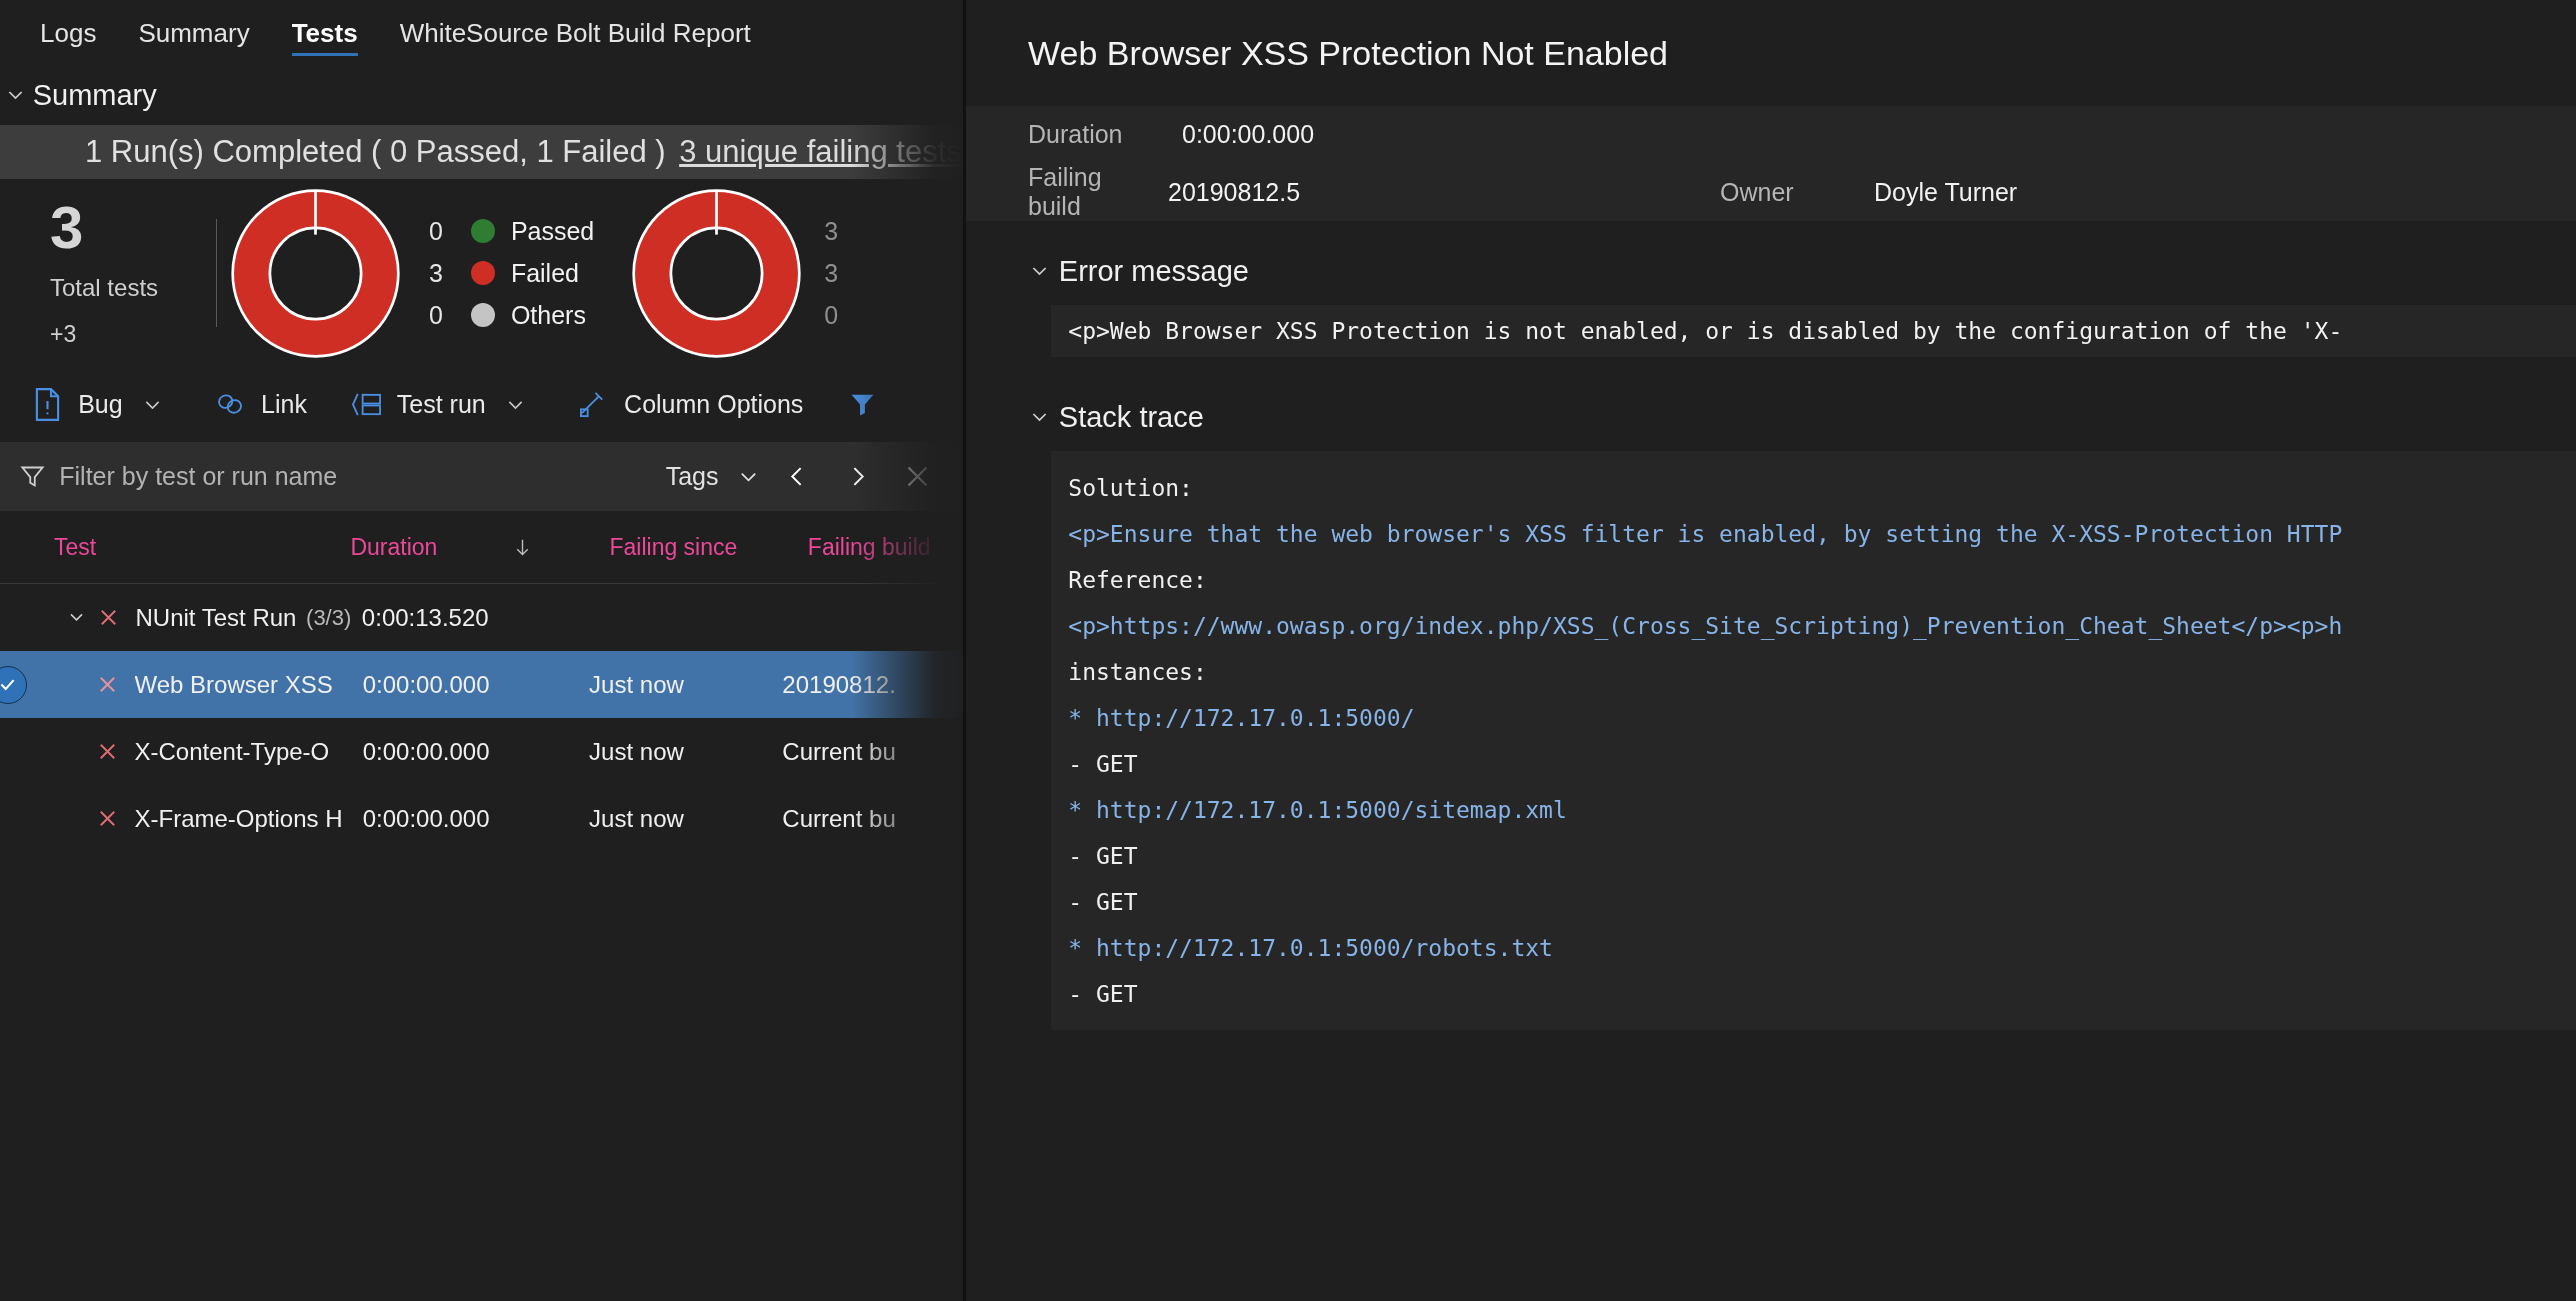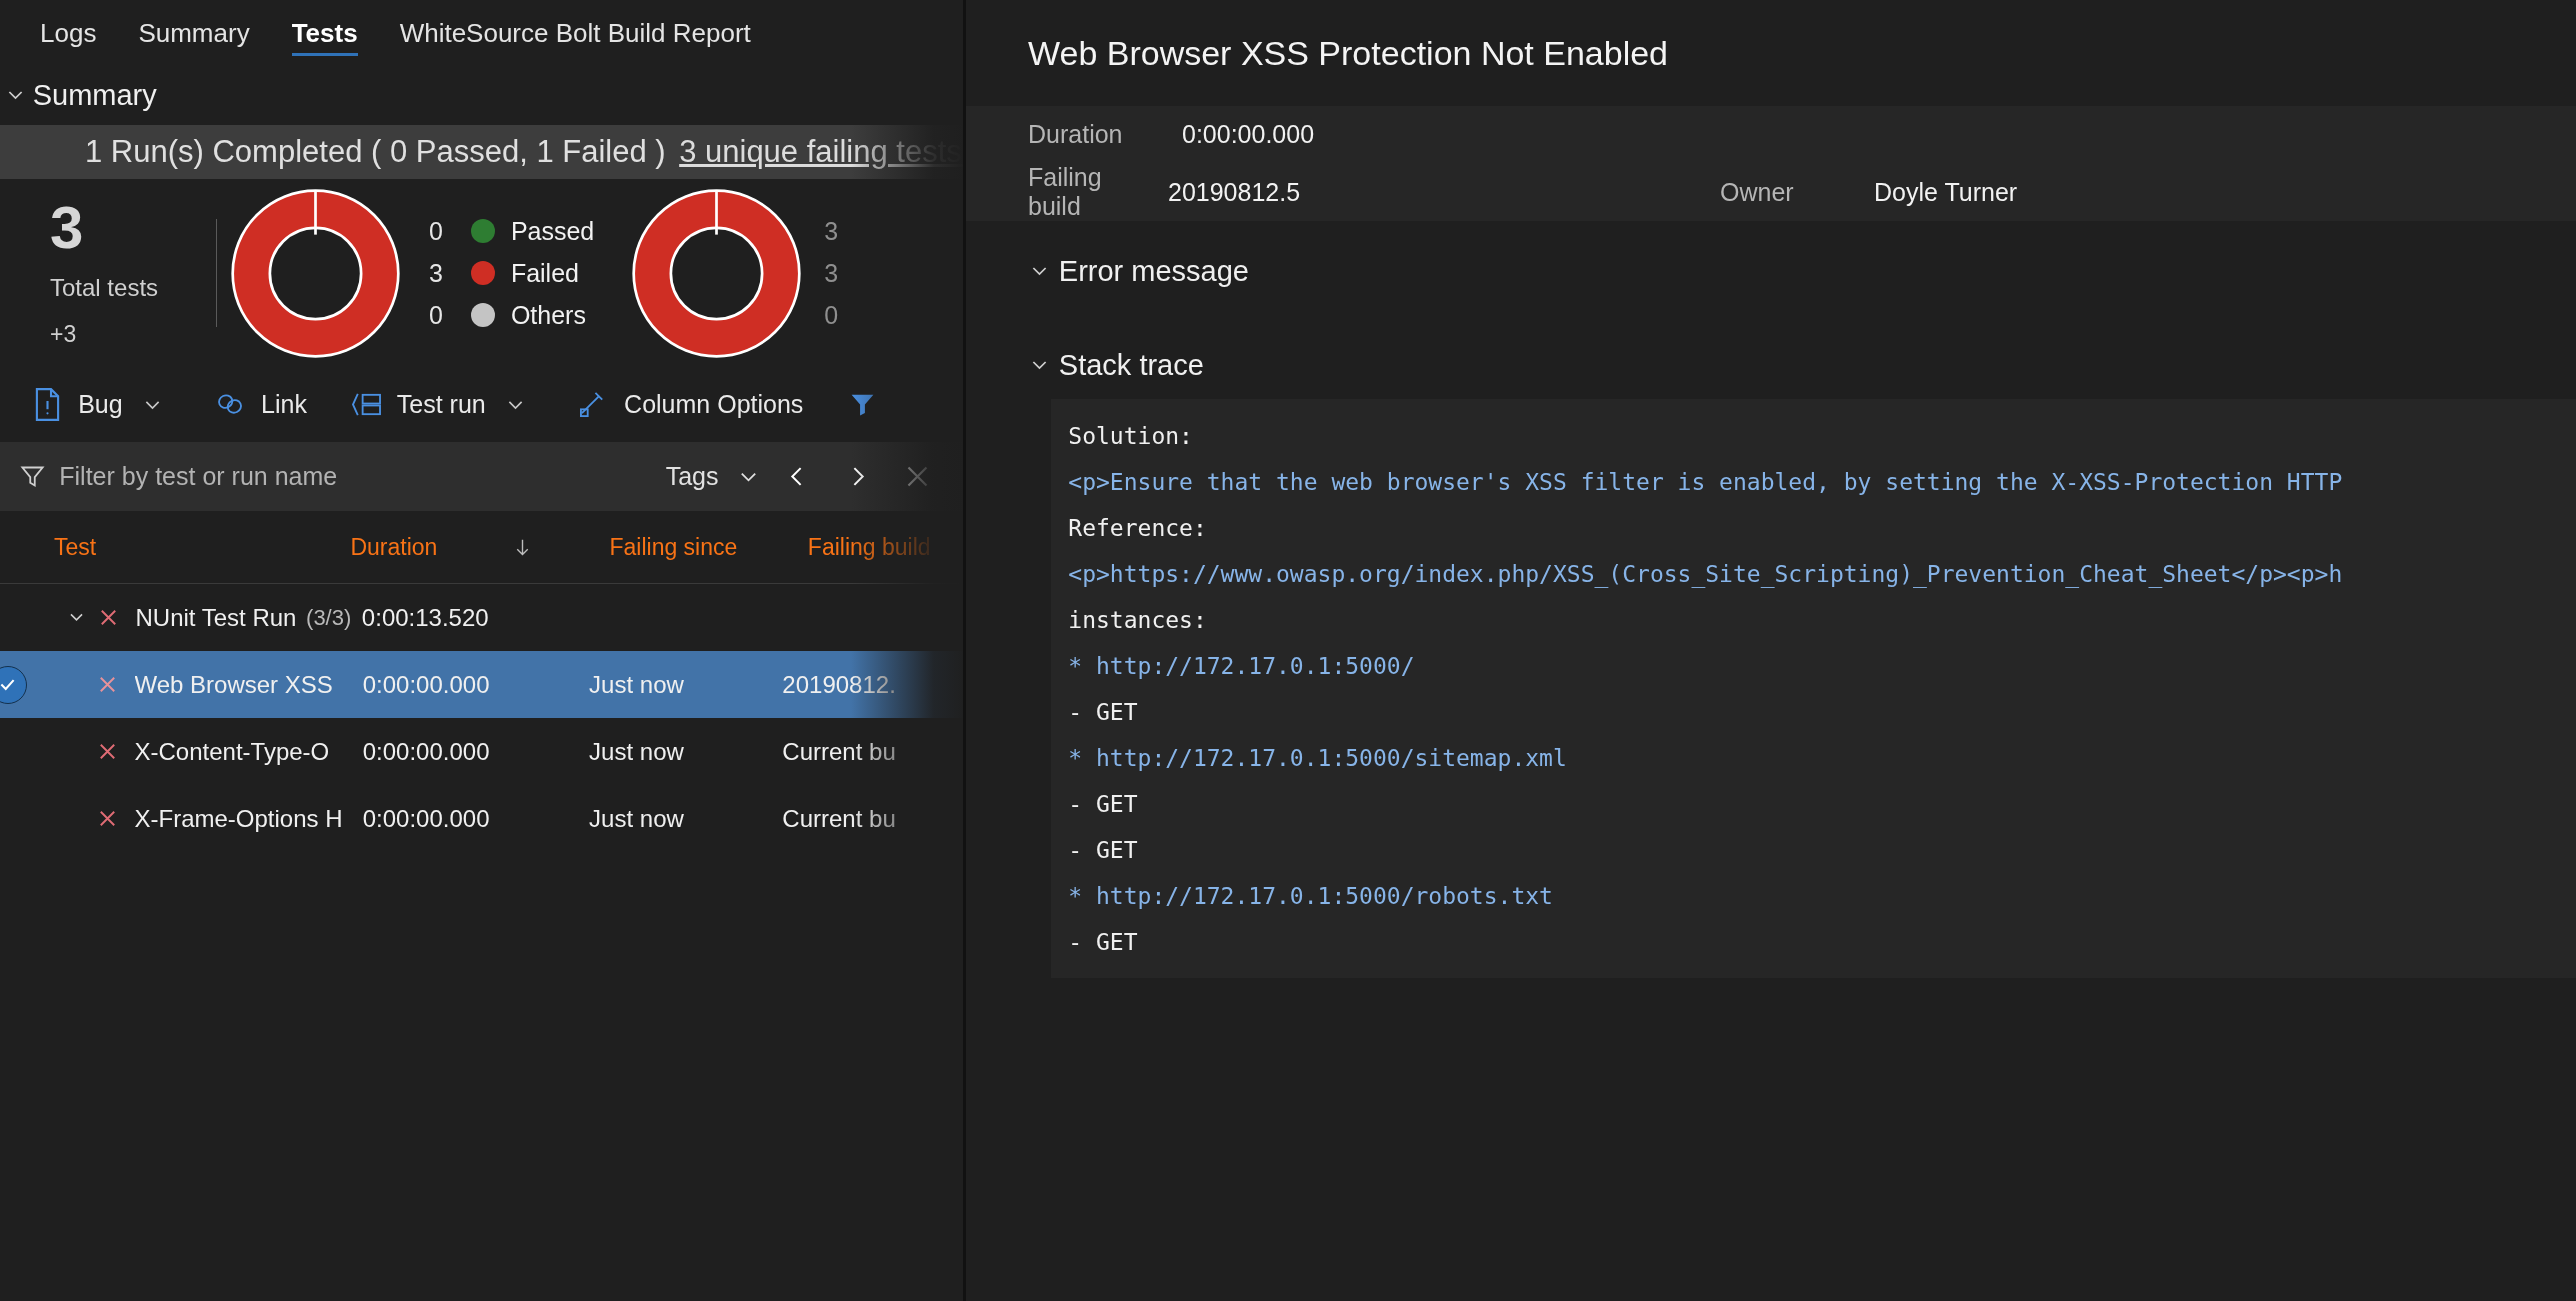--- a/index.html
+++ b/index.html
@@ -136,21 +136,21 @@
   .tags-btn { display: flex; align-items: center; cursor: pointer; }
   .tags-label { font-size: 25px; color: #e2e2e2; }
   .icon-btn { width: 60px; height: 60px; display: flex; align-items: center; justify-content: center; cursor: pointer; }
 
   
   .table-head {
     flex: 0 0 73px; height: 73px;
     display: flex; align-items: center;
     background: #1f1f1f;
     border-bottom: 1px solid #3a3a3a;
-    font-size: 23px; color: #f97316;
+    font-size: 23px; color: #ec4899;
     overflow: hidden;
     gap: 32px;
   }
   .th { white-space: nowrap; overflow: hidden; }
   .th-test { width: 375px; padding-left: 54px; }
   .th-duration { width: 125px; }
   .th-sort { width: 106px; display: flex; align-items: center; padding-left: 27px; color: #bdbdbd; }
   .th-since { width: 202px; }
   .th-build { width: 192px; }
 
@@ -571,20 +571,21 @@
     <div class="rp-body">
 
       <div class="section-head">
         <span class="chev">
           <svg width="21" height="21" viewBox="0 0 24 24" fill="none" stroke="currentColor" stroke-width="2">
               <path d="M5 8l7 7 7-7"></path>
             </svg>
         </span>
         <span class="section-title">Error message</span>
       </div>
+      <div class="err-block">&lt;p&gt;Web Browser XSS Protection is not enabled, or is disabled by the configuration of the 'X-</div>
 
       <div class="sec-gap"></div>
 
       <div class="section-head">
         <span class="chev">
           <svg width="21" height="21" viewBox="0 0 24 24" fill="none" stroke="currentColor" stroke-width="2">
               <path d="M5 8l7 7 7-7"></path>
             </svg>
         </span>
         <span class="section-title">Stack trace</span>

